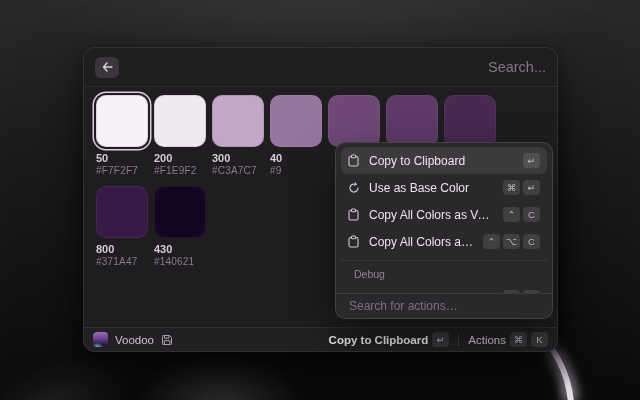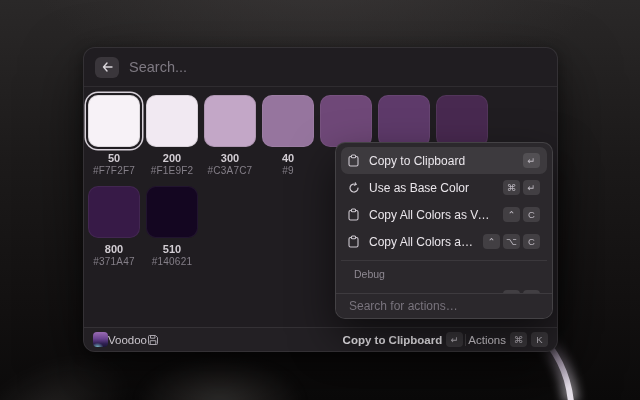--- a/index.html
+++ b/index.html
@@ -33,25 +33,25 @@
     height:38px;flex:0 0 38px;display:flex;align-items:center;gap:10px;
     padding:0 11px;border-bottom:1px solid rgba(255,255,255,0.07);
   }
   .back-btn{
     width:24px;height:21px;border-radius:6px;background:#3a363b;
     display:flex;align-items:center;justify-content:center;
     color:#d9d5da;font-size:13px;line-height:1;flex:0 0 auto;cursor:pointer;
   }
   .search-input{
     background:transparent;border:none;outline:none;flex:1;
-    font-family:inherit;font-size:14.5px;color:#e9e5ea;padding:0;
+    font-family:inherit;font-size:14.5px;color:#e9e5ea;padding:0;text-align:right;
   }
   .search-input::placeholder{color:#7e7982;}
   
-  .content{flex:1;padding:8px 4px;position:relative;text-align:center;}
+  .content{flex:1;padding:8px 12px;position:relative;}
   .swatch-row{display:flex;gap:6px;margin-bottom:9px;}
   .swatch-cell{width:52px;flex:0 0 52px;}
   .swatch{
     width:52px;height:52px;border-radius:10px;box-sizing:border-box;
     box-shadow:inset 0 0 0 1px rgba(255,255,255,0.06);cursor:pointer;
   }
   .swatch.light{box-shadow:inset 0 0 0 1px rgba(0,0,0,0.10);}
   .swatch.selected{
     box-shadow:0 0 0 2px #201d21, 0 0 0 3.5px #d8d2da, inset 0 0 0 1px rgba(0,0,0,0.10);
   }
@@ -63,21 +63,21 @@
     background-image:radial-gradient(rgba(205,130,205,0.30) 0.7px, rgba(0,0,0,0) 0.9px);
     background-size:4px 4px;
   }
   .swatch-label{margin-top:5px;font-size:11px;font-weight:700;color:#d2cdd3;line-height:13px;}
   .swatch-hex{font-size:10px;color:#847f88;line-height:12px;letter-spacing:0.2px;}
   
   .win-footer{
     flex:0 0 23px;border-top:1px solid rgba(255,255,255,0.08);
     background:rgba(255,255,255,0.015);
     border-radius:0 0 12px 12px;
-    display:flex;align-items:center;padding:0 9px;
+    display:flex;align-items:center;padding:0 9px;gap:7px;
   }
   .app-icon{
     width:15px;height:15px;border-radius:4px;flex:0 0 auto;
     background:
       radial-gradient(10px 7px at 30% 100%, rgba(140,220,230,0.8), rgba(0,0,0,0) 60%),
       linear-gradient(180deg,#9a6cb4 0%, #6a4390 45%, #2e2050 78%, #1d1638 100%);
   }
   .app-name{font-size:11.5px;color:#c9c4cb;}
   .save-icon{color:#a9a4ac;display:flex;align-items:center;}
   .footer-spacer{flex:1;}
@@ -191,21 +191,21 @@
       </div>
     </div>
     <div class="swatch-row">
       <div class="swatch-cell">
         <div class="swatch" style="background: rgb(55, 26, 71);"></div>
         <div class="swatch-label">800</div>
         <div class="swatch-hex">#371A47</div>
       </div>
       <div class="swatch-cell">
         <div class="swatch dots-dark" style="background: rgb(20, 6, 33);"></div>
-        <div class="swatch-label">510</div>
+        <div class="swatch-label">430</div>
         <div class="swatch-hex">#140621</div>
       </div>
     </div>
   </div>
 
   <div class="win-footer">
     <div class="app-icon"></div>
     <span class="app-name">Voodoo</span>
     <span class="save-icon">
       <svg width="12" height="12" viewBox="0 0 12 12">

